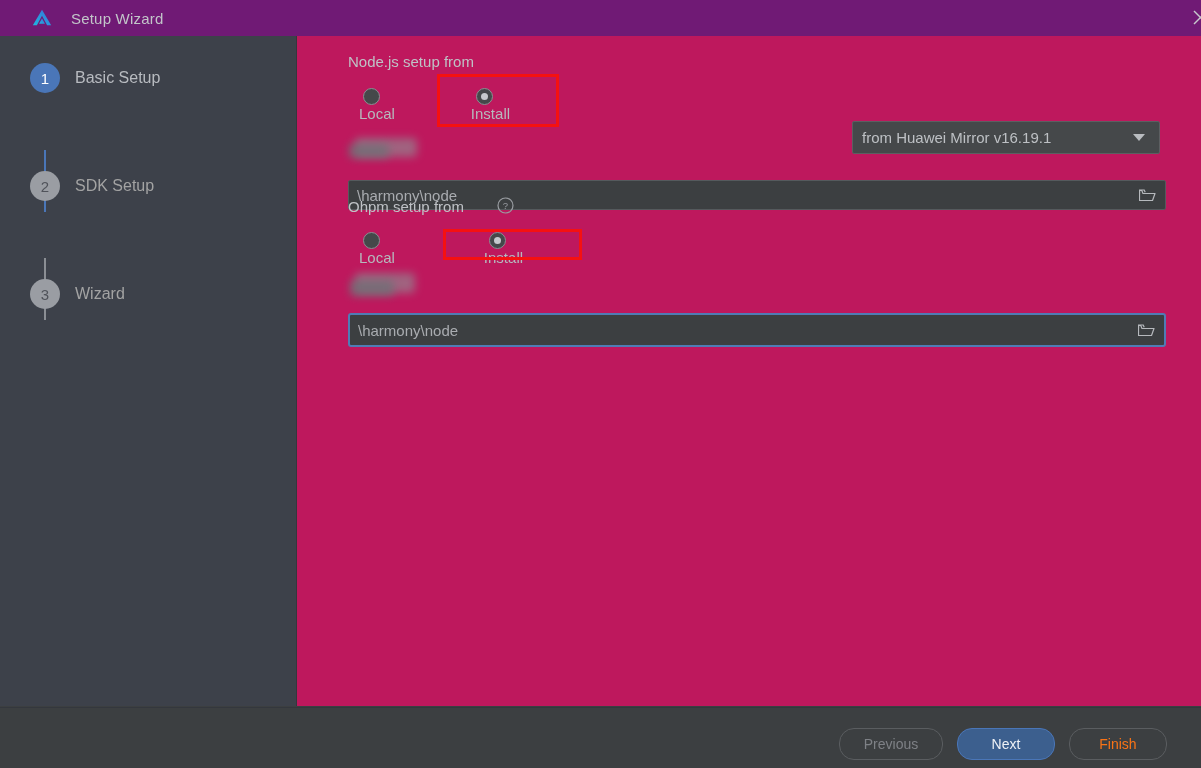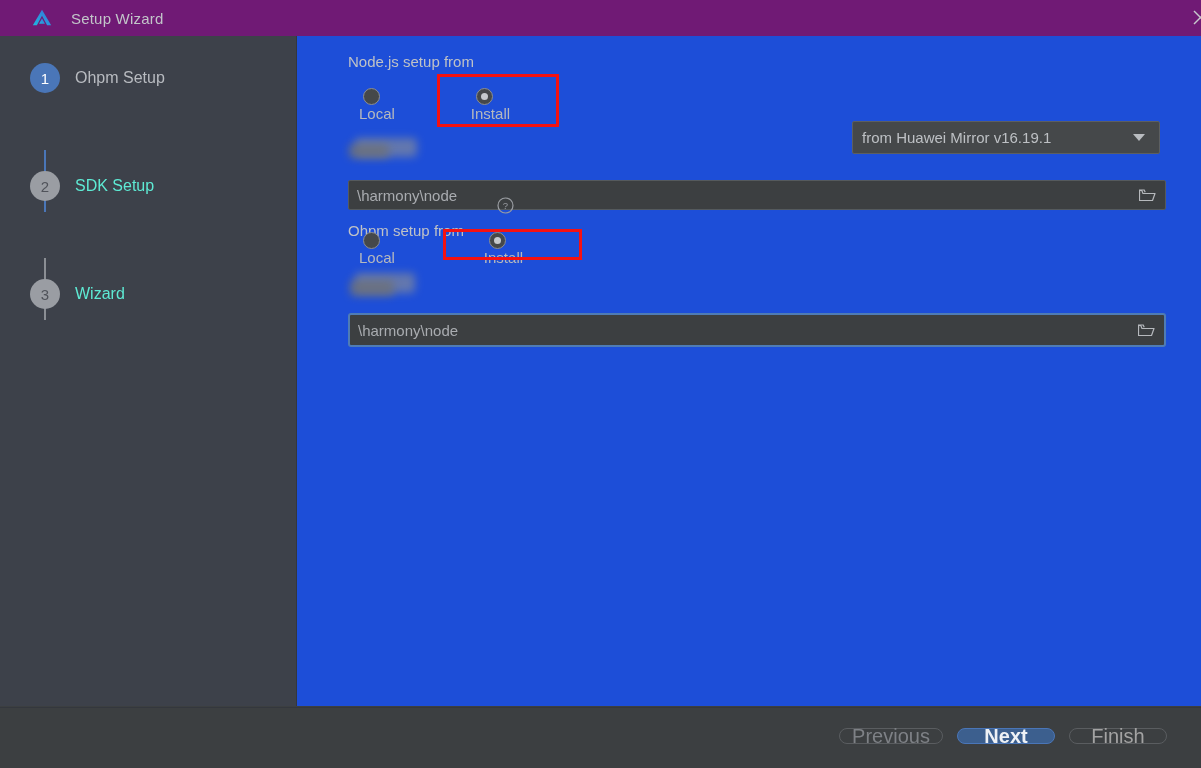--- a/index.html
+++ b/index.html
@@ -89,45 +89,45 @@
     flex: 0 0 auto;
     z-index: 2;
   }
   .step-circle.active { background: #4a76b8; }
   .step-circle.inactive { background: #9a9da3; color: #50535a; }
   .step-label {
     margin-left: 15px;
     font-size: 16px;
     color: #b8bbc0;
   }
-  .step-label.inactive { color: #5eead4; text-align: center; }
+  .step-label.inactive { color: #a3a3a3; text-align: center; }
   .connector {
     position: absolute;
     left: 44px;
     width: 2px;
     z-index: 1;
   }
   .connector.c1 { top: 90px; height: 62px; background: #4a76b8; }
   .connector.c2 { top: 198px; height: 62px; background: #8b8e94; }
 
   
   .main {
     position: absolute;
     left: 297px; top: 36px;
     width: 904px;
     height: 670px;
-    background: #1d4ed8;
+    background: #be185d;
   }
   .section-title {
     position: absolute;
     font-size: 15px;
     color: #bfc2c6;
   }
   #nodejs-title { left: 51px; top: 17px; }
-  #ohpm-title   { left: 51px; top: 162px; margin-top: 24px; }
+  #ohpm-title   { left: 51px; top: 162px; }
 
   .help-icon {
     position: absolute;
     left: 200px; top: 161px;
     width: 17px; height: 17px;
   }
 
   
   .radio-row { position: absolute; display: flex; align-items: center; }
   #node-radio-row { left: 51px; top: 52px; }
@@ -265,46 +265,46 @@
     position: absolute;
     left: 0; top: 707px;
     width: 1201px;
     height: 61px;
     background: #3c3f41;
     border-top: 1px solid #34373d;
   }
   .btn {
     position: absolute;
     top: 20px;
-    height: 16px;
+    height: 32px;
     border-radius: 15px;
     box-sizing: border-box;
     display: flex;
     align-items: center;
     justify-content: center;
-    font-size: 20px;
+    font-size: 14px;
   }
   #btn-previous {
     left: 839px; width: 104px;
     background: #3c3f41;
     border: 1px solid #5a5d60;
     color: #7e8186;
   }
   #btn-next {
     left: 957px; width: 98px;
     background: #3c5f8e;
     border: 1px solid #4a76b8;
     color: #eef1f5;
-    font-weight: bold;
+    font-weight: normal;
   }
   #btn-finish {
     left: 1069px; width: 98px;
     background: #3c3f41;
     border: 1px solid #5a5d60;
-    color: #a3a3a3;
+    color: #f97316;
   }
 
   .watermark {
     position: absolute;
     left: 1112px; top: 768px;
     font-size: 13px;
     color: #d7dadd;
     z-index: 20;
     white-space: nowrap;
   }
@@ -334,21 +334,21 @@
     </div>
   </div>
 
   <div class="sidebar">
     <div class="steps">
       <div class="connector c1"></div>
       <div class="connector c2"></div>
 
       <div class="step">
         <div class="step-circle active">1</div>
-        <div class="step-label">Ohpm Setup</div>
+        <div class="step-label">Basic Setup</div>
       </div>
 
       <div class="step">
         <div class="step-circle inactive">2</div>
         <div class="step-label inactive">SDK Setup</div>
       </div>
 
       <div class="step">
         <div class="step-circle inactive">3</div>
         <div class="step-label inactive">Wizard</div>

